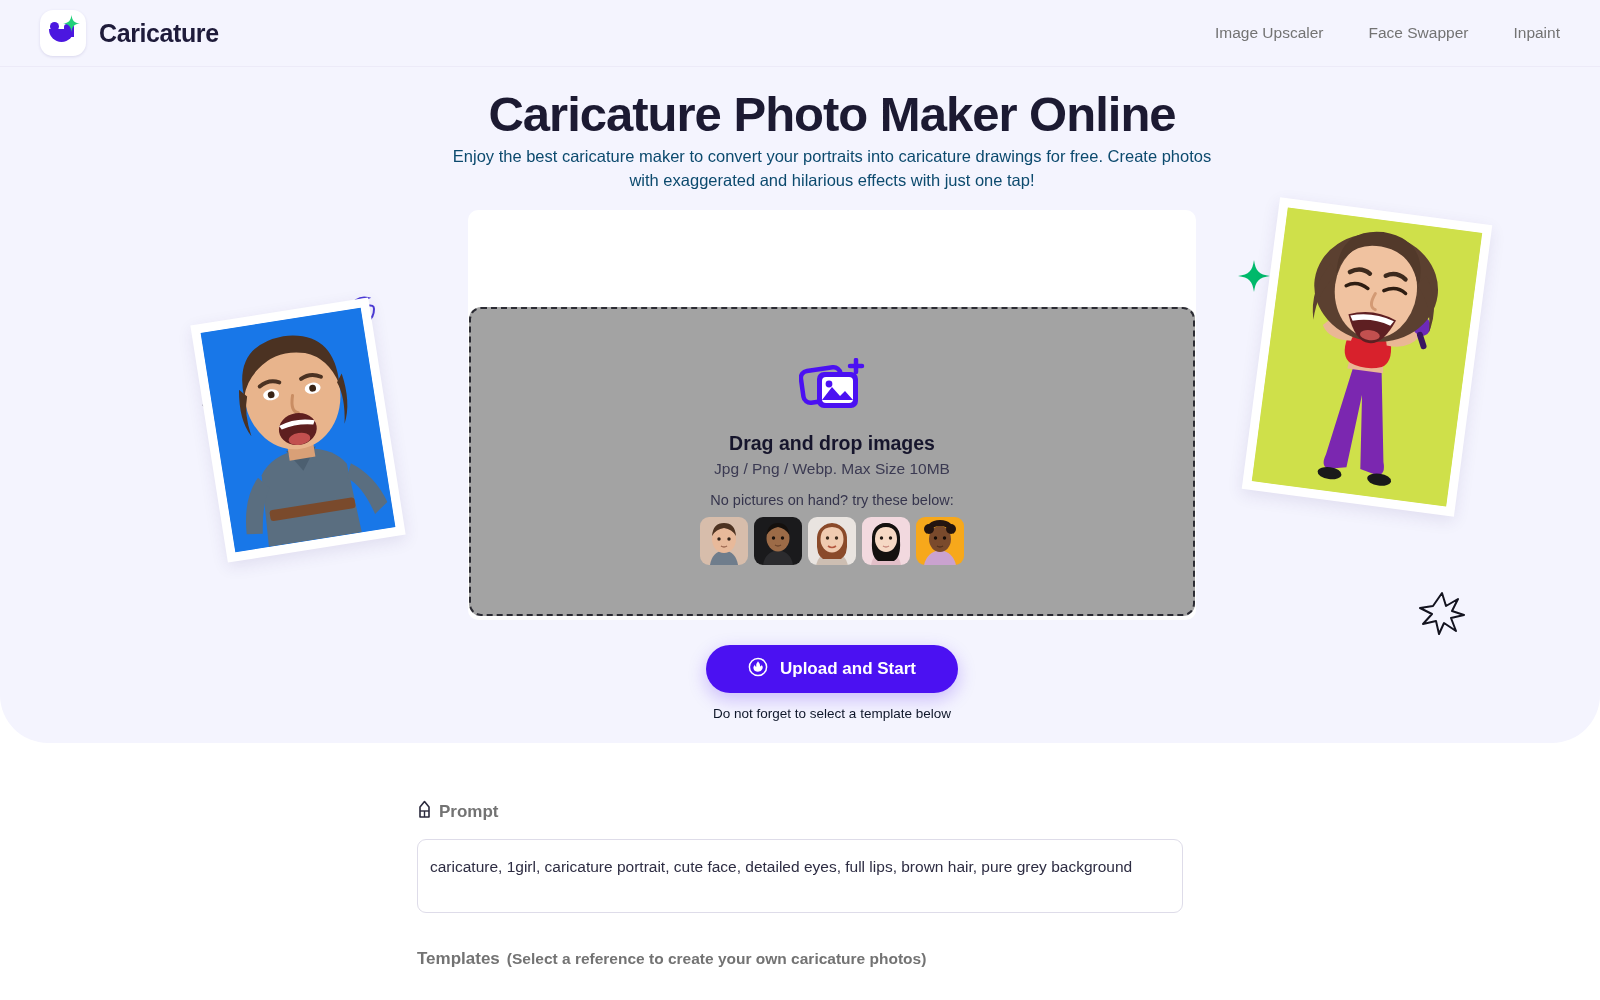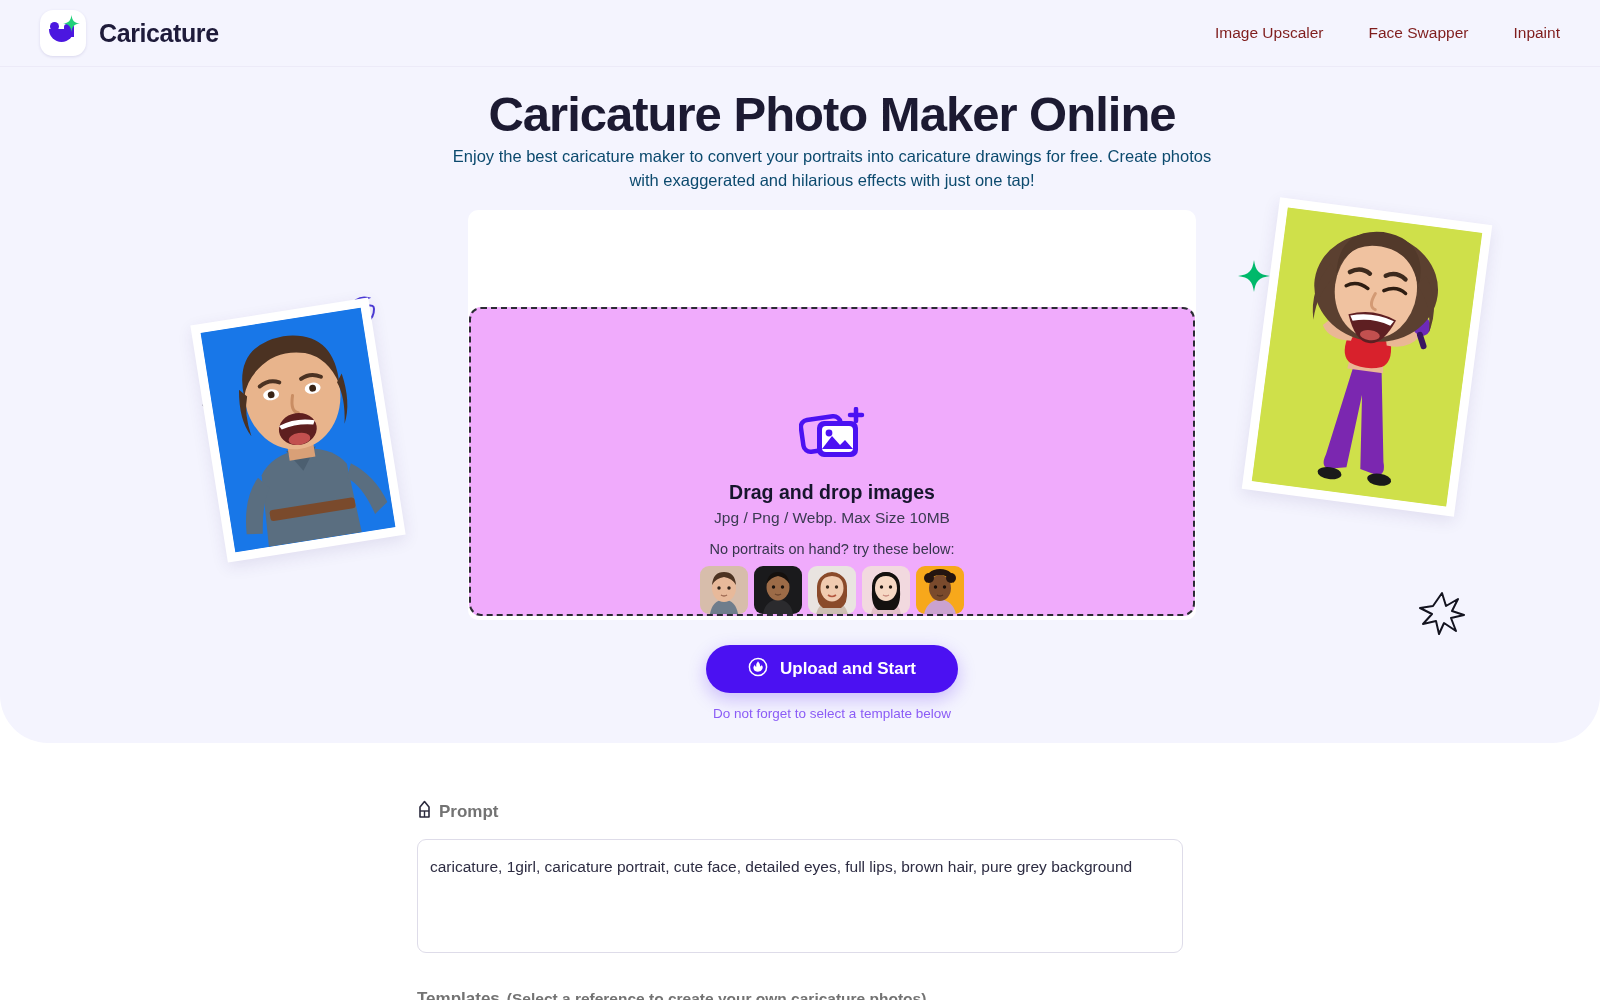--- a/index.html
+++ b/index.html
@@ -43,21 +43,21 @@
     width: 10px; height: 13px; background: #4b17e0;
     border-radius: 3px 3px 0 0;
   }
   .logo-mark svg.star { position: absolute; left: 23px; top: 5px; }
   .brand-name {
     font-size: 25px; font-weight: 800; color: #1e1b3a;
     letter-spacing: -.4px;
   }
   .nav { margin-left: auto; display: flex; align-items: center; gap: 45px; }
   .nav a {
-    font-size: 15.5px; color: #7f1d1d; text-decoration: none;
+    font-size: 15.5px; color: #737373; text-decoration: none;
   }
 
   
   .hero {
     position: absolute; top: 67px; left: 0;
     width: 1600px; height: 676px;
     background: #f4f4fe;
     border-radius: 0 0 48px 48px;
     overflow: hidden;
   }
@@ -81,23 +81,23 @@
     width: 728px; height: 410px;
     background: #ffffff;
     border-radius: 10px;
   }
 
   .dropzone {
     position: absolute; left: 437px; top: 240px;
     width: 726px; height: 309px;
     border: 2px dashed #2b2b33;
     border-radius: 12px;
-    background: #f0abfc;
+    background: #a3a3a3;
     display: flex; flex-direction: column;
-    align-items: center; justify-content: flex-end;
+    align-items: center; justify-content: center;
   }
   .dz-icon { margin-bottom: 14px; }
   .dz-title { font-size: 19.5px; font-weight: 800; color: #16152c; }
   .dz-formats { font-size: 15.5px; color: #3b3a52; margin-top: 5px; }
   .dz-hint { font-size: 14.5px; color: #36354d; margin-top: 14px; }
   .thumbs { display: flex; gap: 6px; margin-top: 9px; }
   .thumb {
     width: 48px; height: 48px; border-radius: 9px;
     overflow: hidden; position: relative; cursor: pointer;
     flex: none;
@@ -111,21 +111,21 @@
   .cta {
     display: flex; align-items: center; gap: 12px;
     background: #4b11f2; color: #ffffff;
     border: none; border-radius: 30px;
     padding: 4px 42px; height: 48px;
     font-size: 17px; font-weight: 800;
     font-family: "Liberation Sans", sans-serif;
     cursor: pointer;
     box-shadow: 0 6px 18px rgba(75,17,242,.25);
   }
-  .cta-note { font-size: 13.5px; color: #8b5cf6; margin-top: 13px; }
+  .cta-note { font-size: 13.5px; color: #0f172a; margin-top: 13px; }
 
   
   .deco { position: absolute; }
   .photo-card {
     position: absolute;
     background: #ffffff;
     padding: 9px;
     box-shadow: 0 5px 16px rgba(60,40,120,.10);
   }
   .photo-left { left: 176px; top: 243px; transform: rotate(-9deg); }
@@ -137,21 +137,21 @@
   .lower { position: absolute; top: 800px; left: 0; width: 1600px; }
   .section-label {
     display: flex; align-items: center; gap: 7px;
     font-size: 17px; color: #737373;
     margin-left: 417px;
   }
   .section-label b { font-weight: 800; }
   .section-label span.normal { font-weight: 700; font-size: 15.5px; }
   .prompt-box {
     margin-left: 417px; margin-top: 15px;
-    width: 766px; height: 114px;
+    width: 766px; height: 74px;
     border: 1px solid #dedce9; border-radius: 9px;
     background: #ffffff;
     padding: 16px 12px;
     font-size: 15.5px; color: #2d2c42;
     font-family: "Liberation Sans", sans-serif;
     resize: none; outline: none;
     line-height: 22px;
   }
   .templates-label { margin-top: 32px; }
 </style>
@@ -289,21 +289,21 @@
             <rect x="3" y="11" width="40" height="32" rx="7" fill="none" stroke="#4b11f2" stroke-width="4.5" transform="rotate(-8 23 27)"></rect>
             <rect x="18" y="14" width="41" height="36" rx="7" fill="#4b11f2"></rect>
             <rect x="23" y="19" width="31" height="26" rx="4" fill="#ffffff"></rect>
             <path d="M23 42 L33 29 L41 38 L46 33 L54 42 Z" fill="#4b11f2"></path>
             <circle cx="30" cy="26" r="3.4" fill="#4b11f2"></circle>
             <path d="M57 2 L57 14 M51 8 L63 8" stroke="#4b11f2" stroke-width="4.5" stroke-linecap="round"></path>
           </svg>
         </div>
         <div class="dz-title">Drag and drop images</div>
         <div class="dz-formats">Jpg / Png / Webp. Max Size 10MB</div>
-        <div class="dz-hint">No portraits on hand? try these below:</div>
+        <div class="dz-hint">No pictures on hand? try these below:</div>
         <div class="thumbs">
           <div class="thumb">
             <svg width="48" height="48" viewBox="0 0 48 48">
               <rect width="48" height="48" fill="#d7bdab"></rect>
               <path d="M10 48 Q12 35 24 33 Q36 35 38 48Z" fill="#6f7d8c"></path>
               <ellipse cx="24" cy="22" rx="12" ry="14" fill="#e8b99a"></ellipse>
               <path d="M12 19 Q13 6 24 6 Q35 6 36 19 Q32 12 24 11 Q16 12 12 19Z" fill="#4d3322"></path>
               <circle cx="19" cy="22" r="1.7" fill="#32231a"></circle>
                 <circle cx="29" cy="22" r="1.7" fill="#32231a"></circle>
               <path d="M21 29 Q24 31 27 29" stroke="#9c6750" stroke-width="1.4" fill="none"></path>

